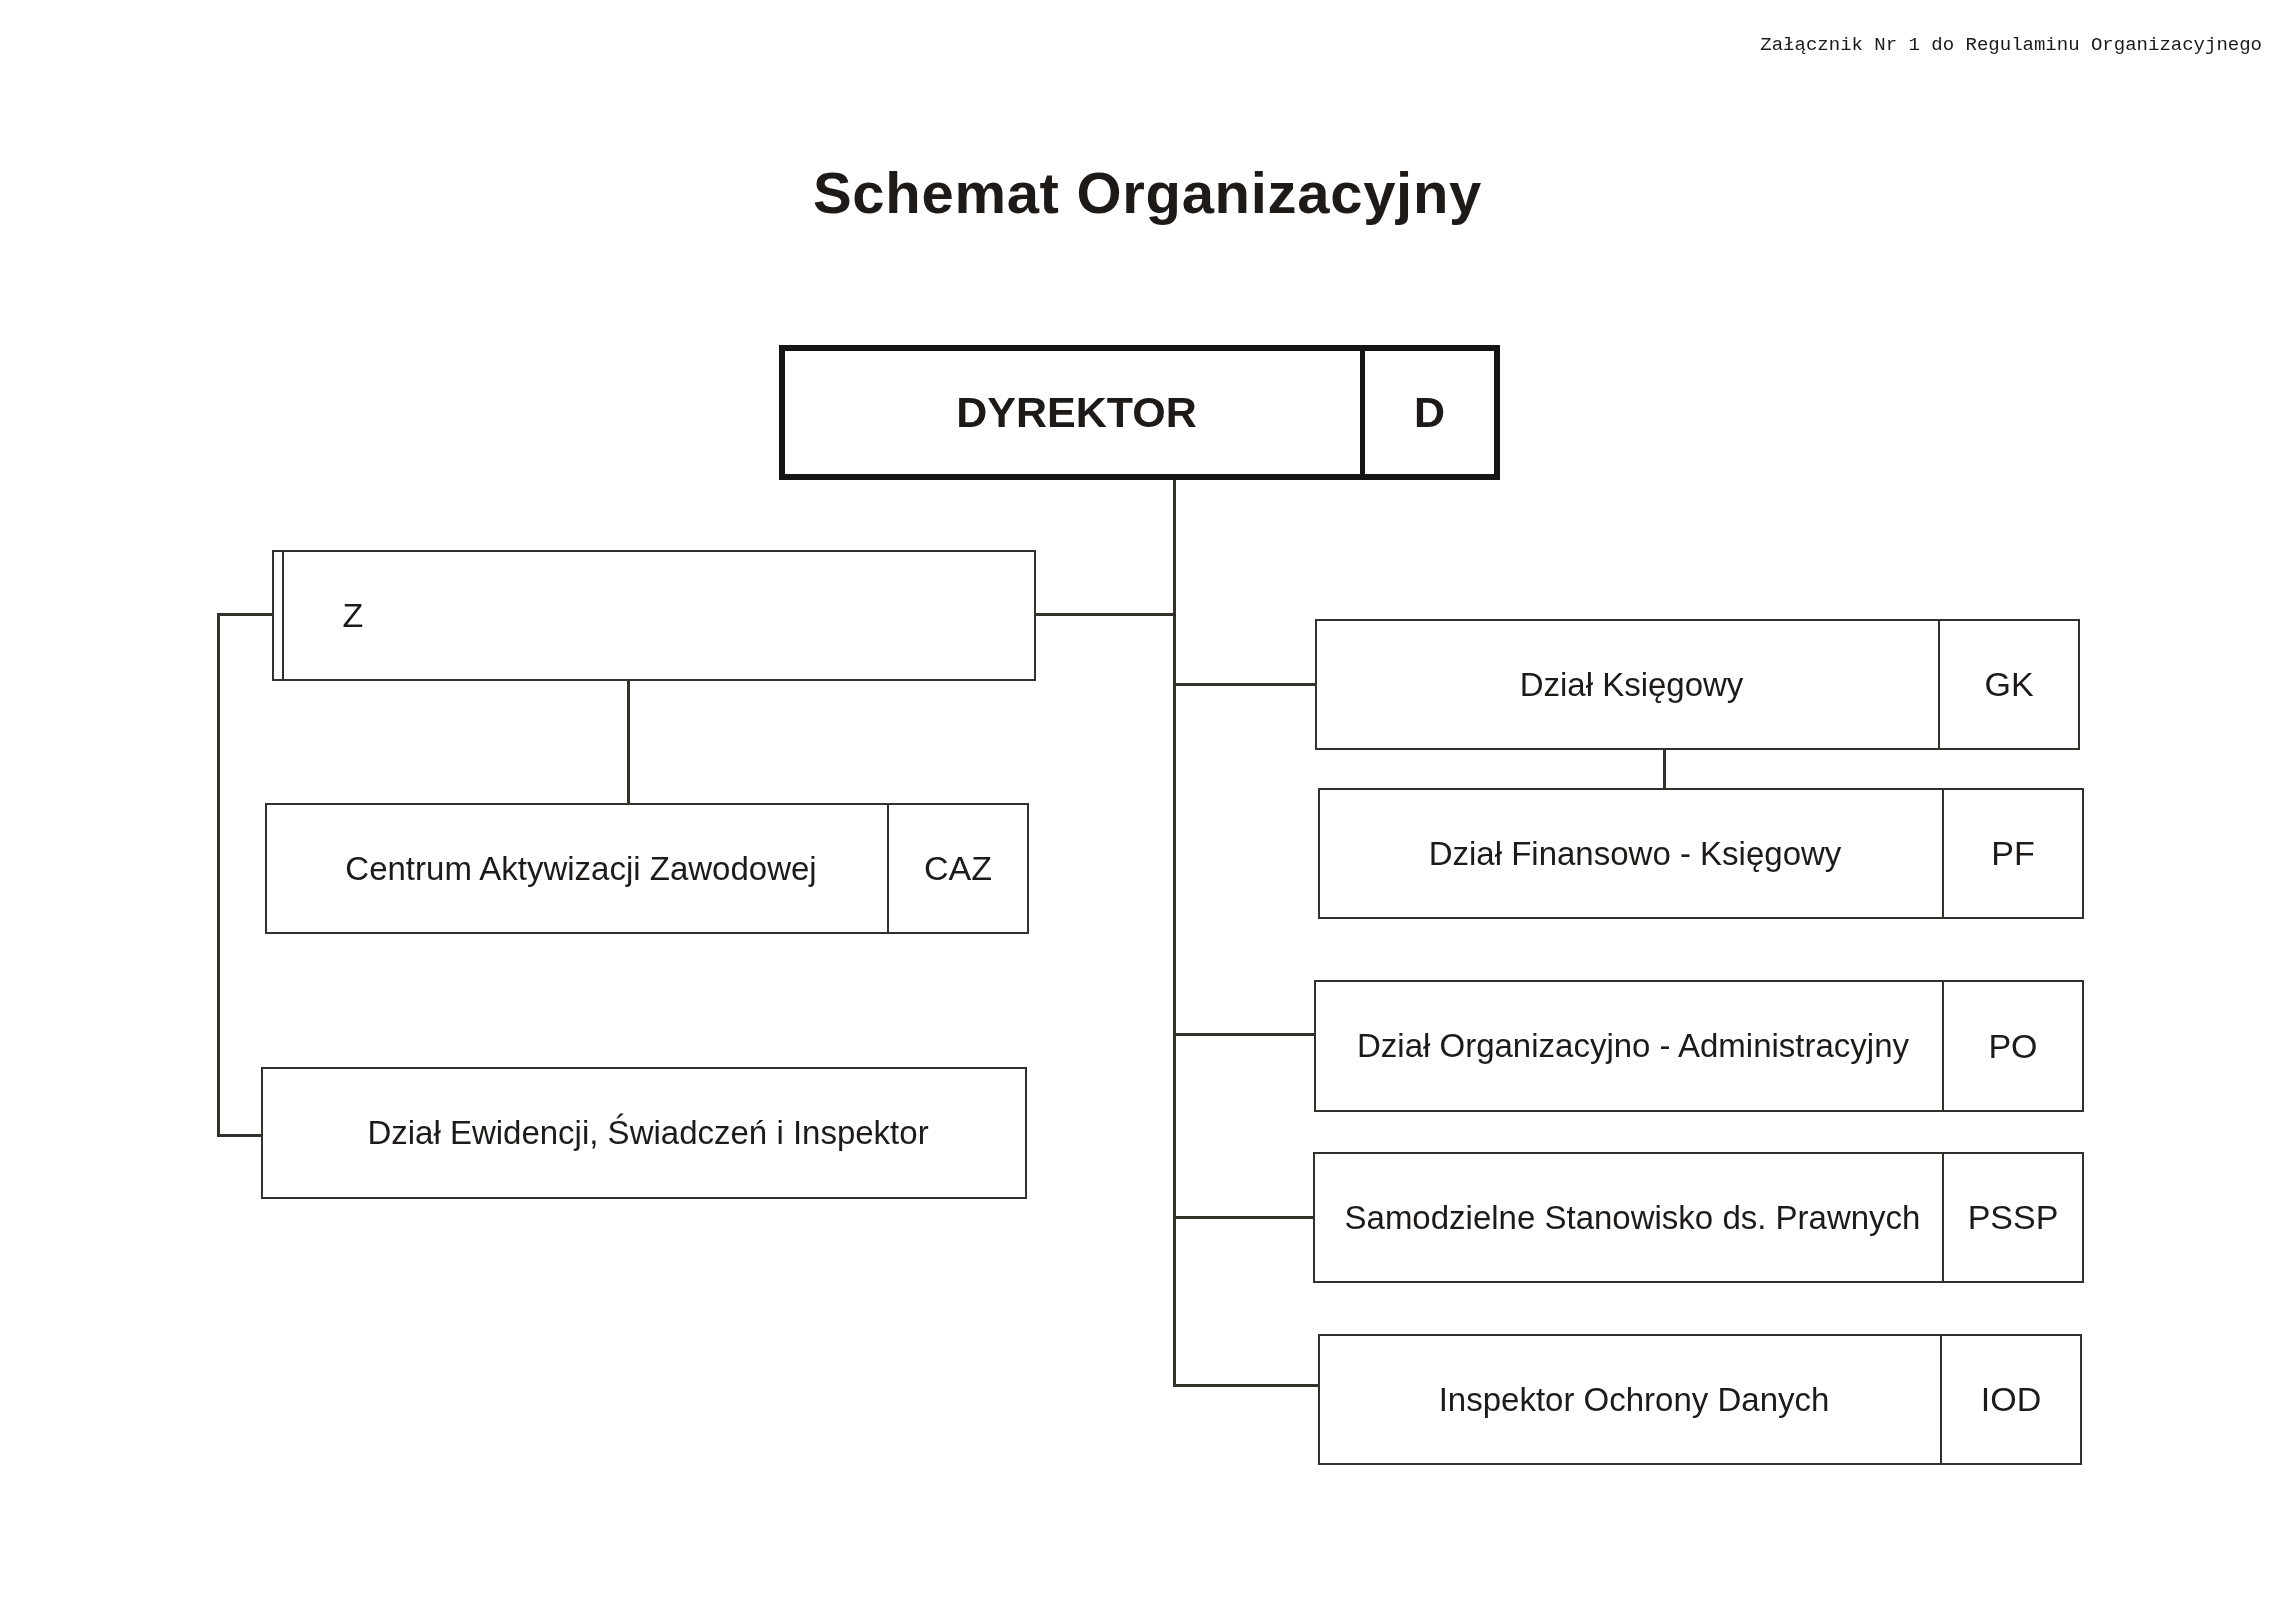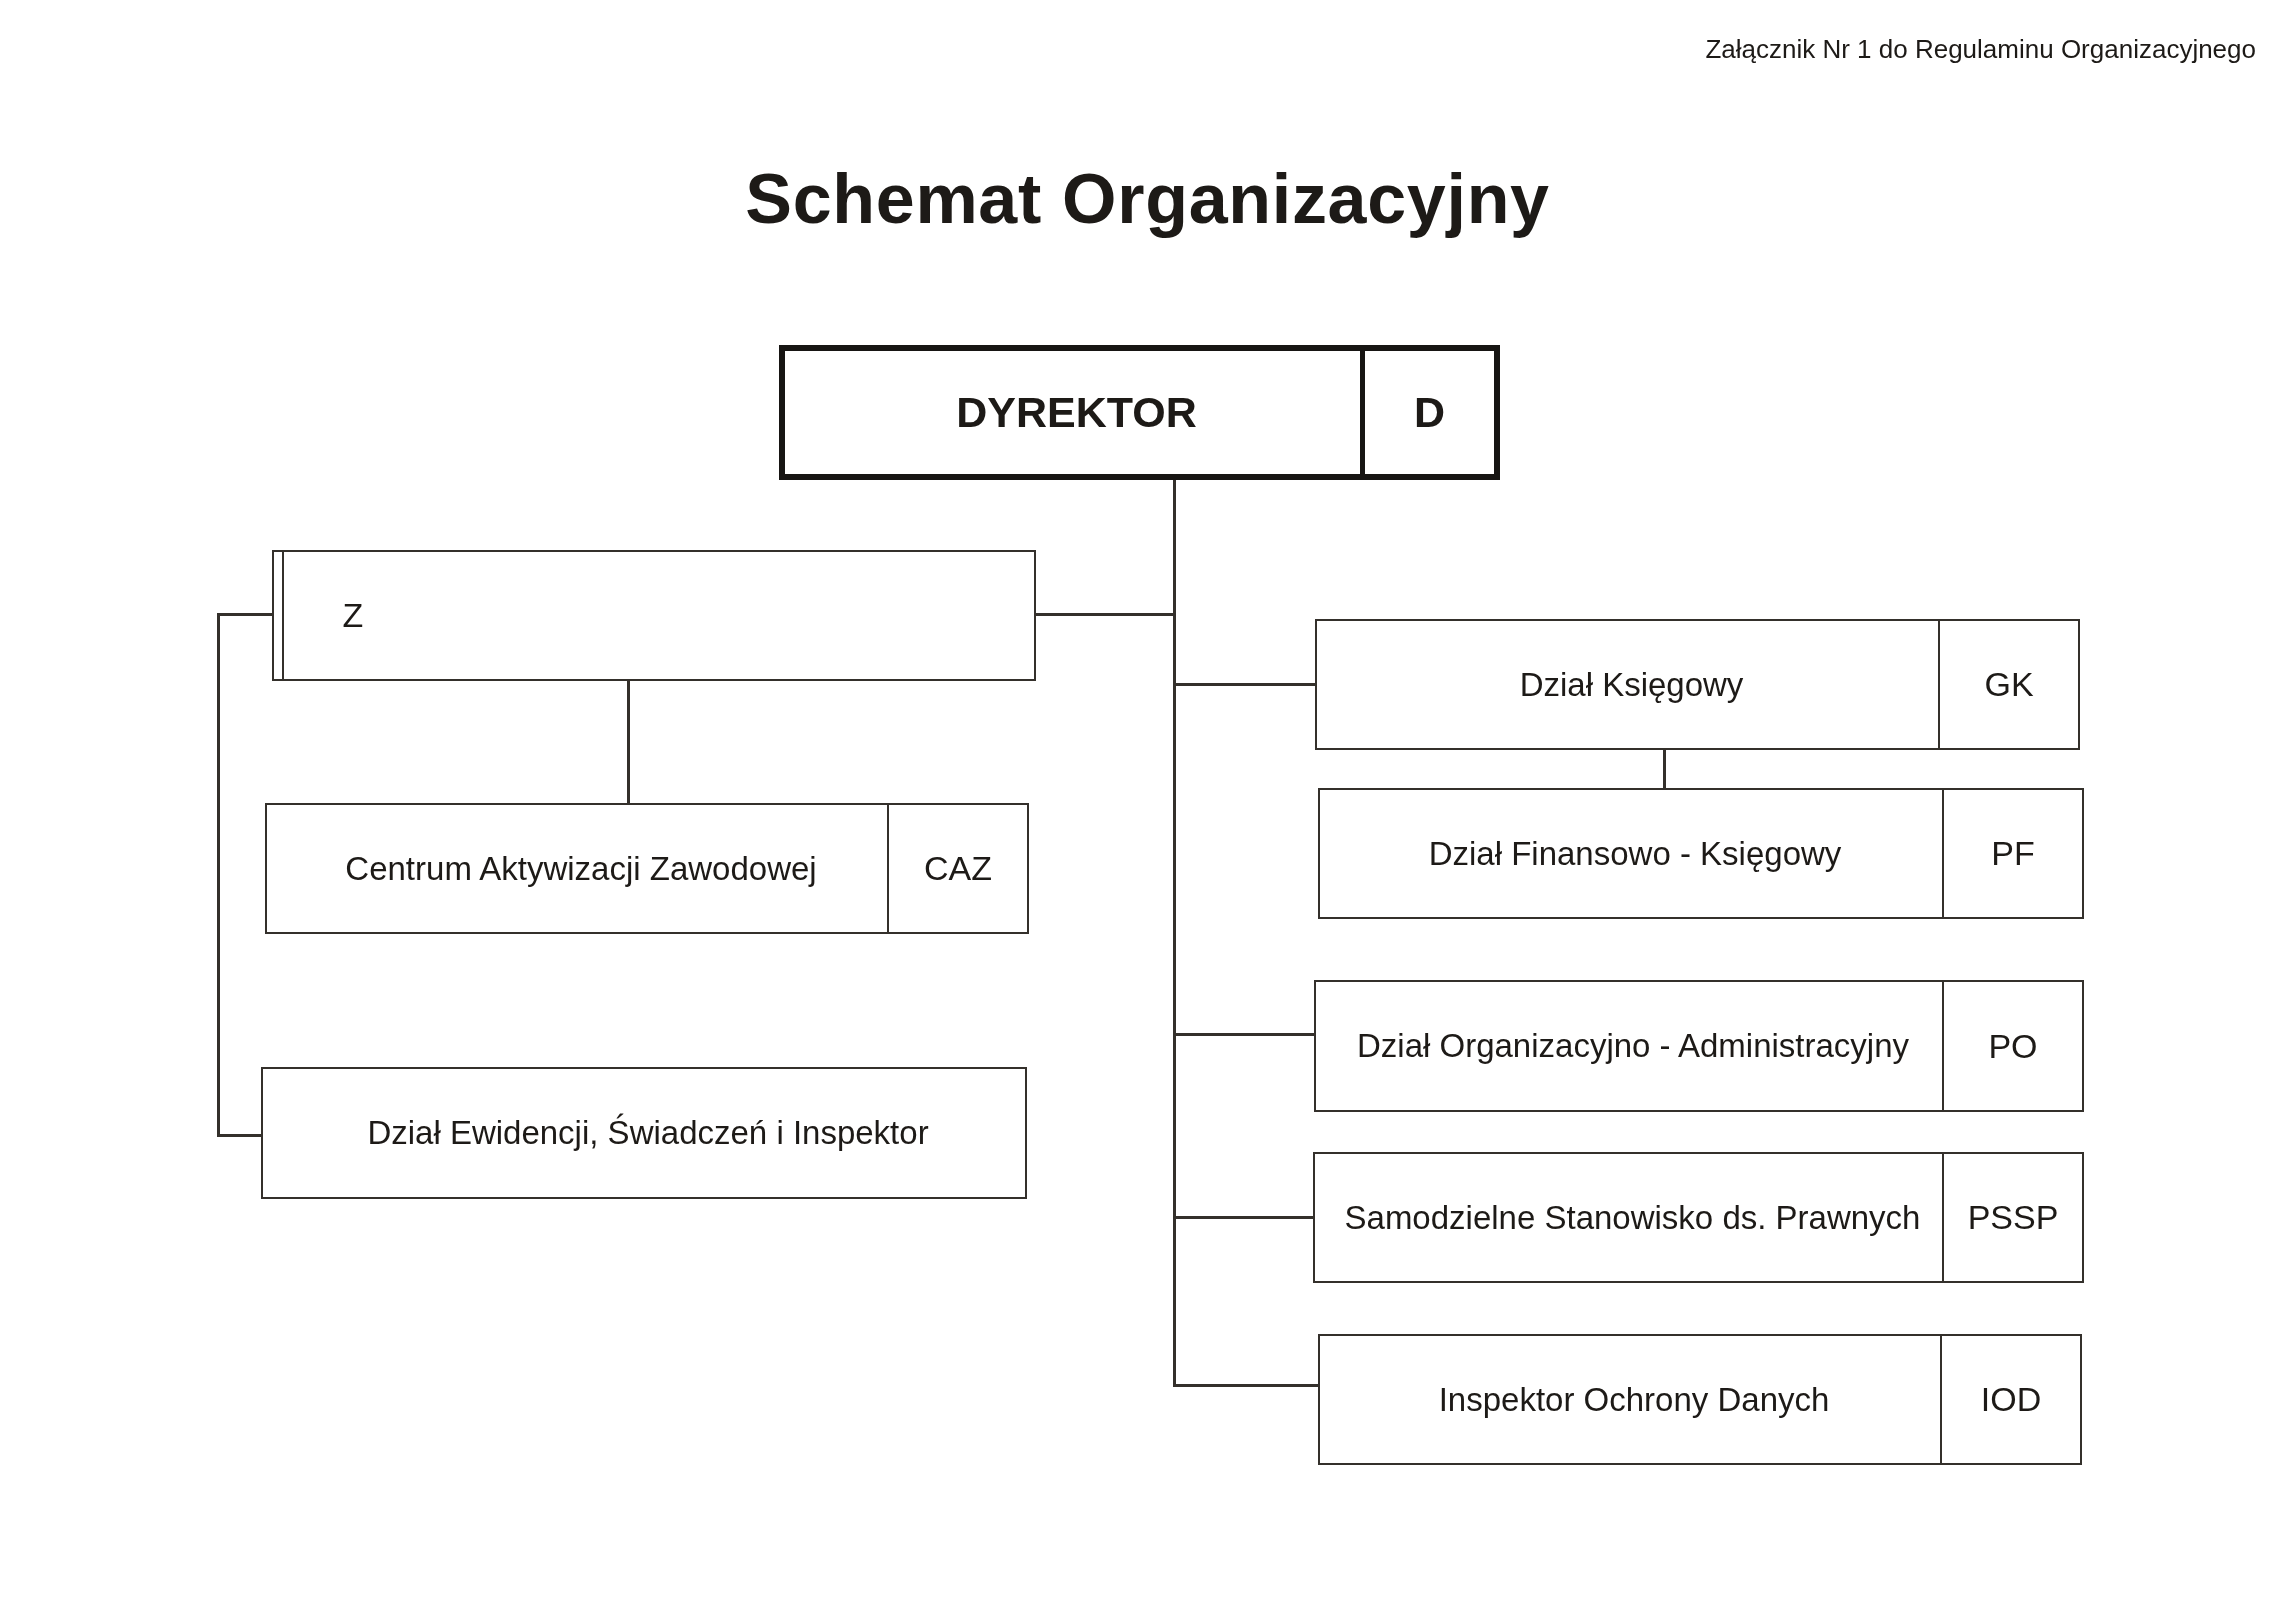--- a/index.html
+++ b/index.html
@@ -13,32 +13,33 @@
     position:relative;
     width:2295px;
     height:1623px;
     background:var(--bg);
     font-family:"Liberation Sans","DejaVu Sans",sans-serif;
     color:var(--text);
     overflow:hidden;
   }
   .note{
     position:absolute;
-    top:35px; right:39px;
-    font-size:26px;
+    top:35px; right:33px;
+    font-size:19px;
     line-height:1.15;
     white-space:nowrap;
     color:var(--text);
+    font-family:Liberation Mono, monospace;
   }
   .title{
     position:absolute;
     left:0; right:0;
     top:159px;
     text-align:center;
-    font-size:70px;
+    font-size:58px;
     font-weight:700;
     letter-spacing:0.7px;
     color:var(--text);
   }
   .box{
     position:absolute;
     display:flex;
     box-sizing:border-box;
     background:#fff;
     border:2.6px solid var(--line);

